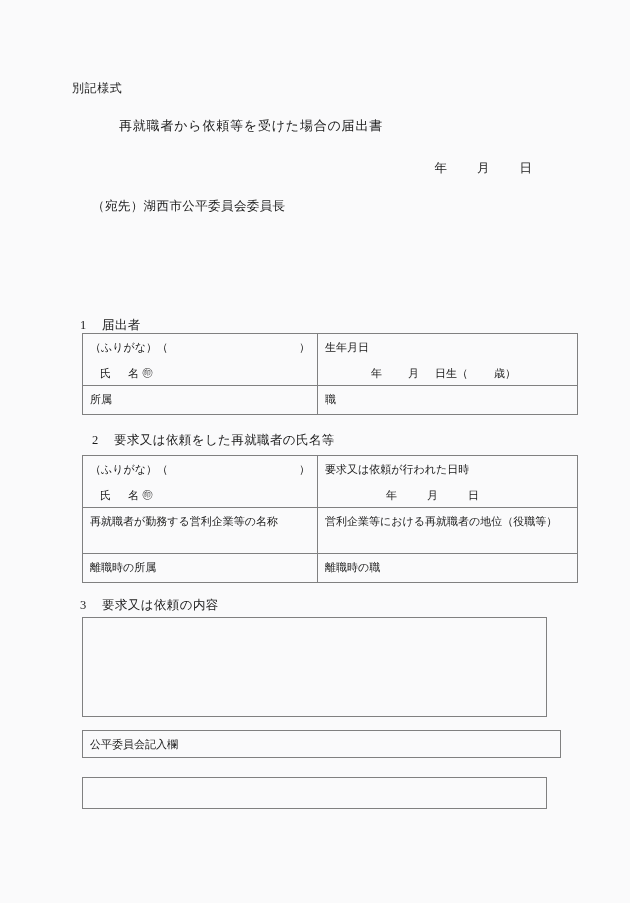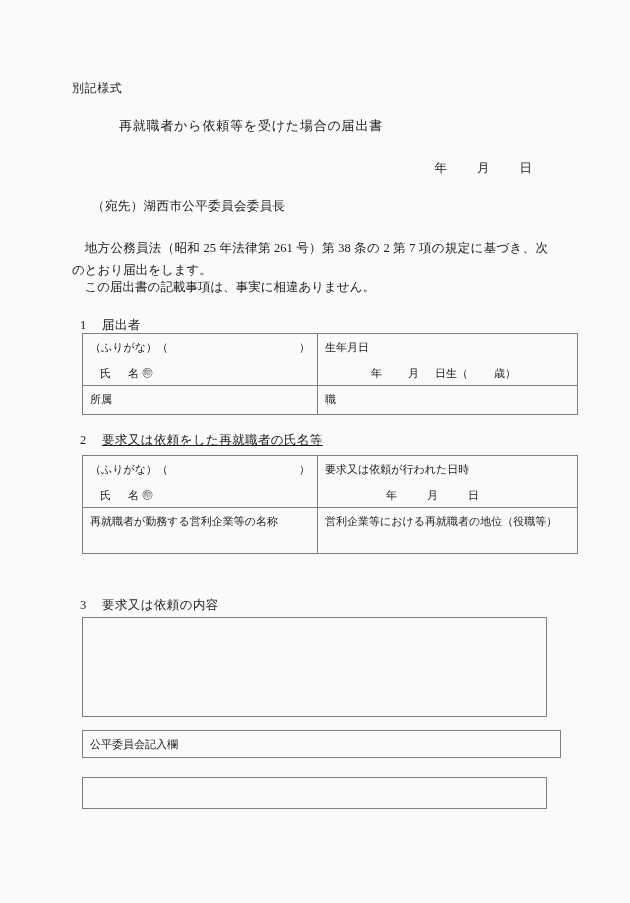--- a/index.html
+++ b/index.html
@@ -83,21 +83,21 @@
 
   
   .sec-head {
     position: absolute;
     font-size: 12.5px;
     letter-spacing: 0.4px;
     white-space: nowrap;
   }
   .sec-head .num { display: inline-block; min-width: 22px; }
   #sec1-head { left: 80px; top: 317px; }
-  #sec2-head { left: 80px; top: 432px; text-decoration: underline; }
+  #sec2-head { left: 92px; top: 432px; }
   #sec3-head { left: 80px; top: 597px; }
 
   
   table.form-table {
     position: absolute;
     border-collapse: collapse;
     table-layout: fixed;
     font-size: 11px;
     padding-left: 18px;
   }
@@ -179,22 +179,20 @@
   <div class="form-code">別記様式</div>
 
   <div class="doc-title">再就職者から依頼等を受けた場合の届出書</div>
 
   <div class="date-line-top">
     <span>年</span><span class="gap"></span><span>月</span><span class="gap"></span><span>日</span>
   </div>
 
   <div class="addressee">（宛先）湖西市公平委員会委員長</div>
 
-  <div class="body-para">　地方公務員法（昭和 25 年法律第 261 号）第 38 条の 2 第 7 項の規定に基づき、次のとおり届出をします。</div>
-  <div class="body-para2">この届出書の記載事項は、事実に相違ありません。</div>
 
   <div class="sec-head" id="sec1-head">
     <span class="num">1</span><span>届出者</span>
   </div>
 
   <table class="form-table" id="table1">
     <tbody>
         <tr class="row-tall">
       <td class="col-l">
         <div class="furigana-row">
@@ -247,20 +245,28 @@
           <span>年</span><span class="gap"></span><span>月</span><span class="gap"></span><span>日</span>
         </div>
       </td>
     </tr>
     <tr>
       <td class="col-l" style="height:36px">
         <span>再就職者が勤務する営利企業等の名称</span>
       </td>
       <td class="col-r" style="height:36px">
         <span>営利企業等における再就職者の地位（役職等）</span>
+      </td>
+    </tr>
+    <tr class="row-mid">
+      <td class="col-l">
+        <span>離職時の所属</span>
+      </td>
+      <td class="col-r">
+        <span>離職時の職</span>
       </td>
     </tr>
   </tbody>
     </table>
 
   <div class="sec-head" id="sec3-head">
     <span class="num">3</span><span>要求又は依頼の内容</span>
   </div>
   <div class="free-box" id="box3"></div>
 

